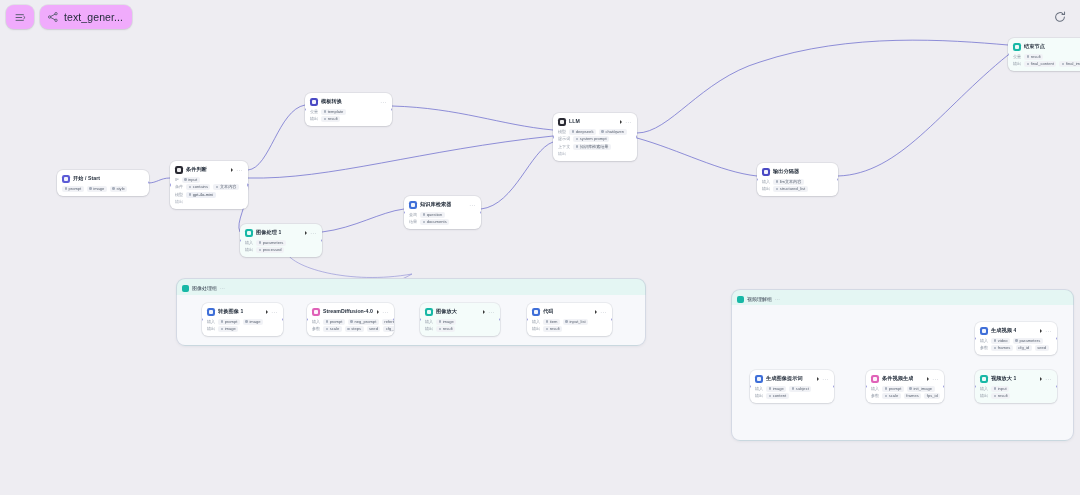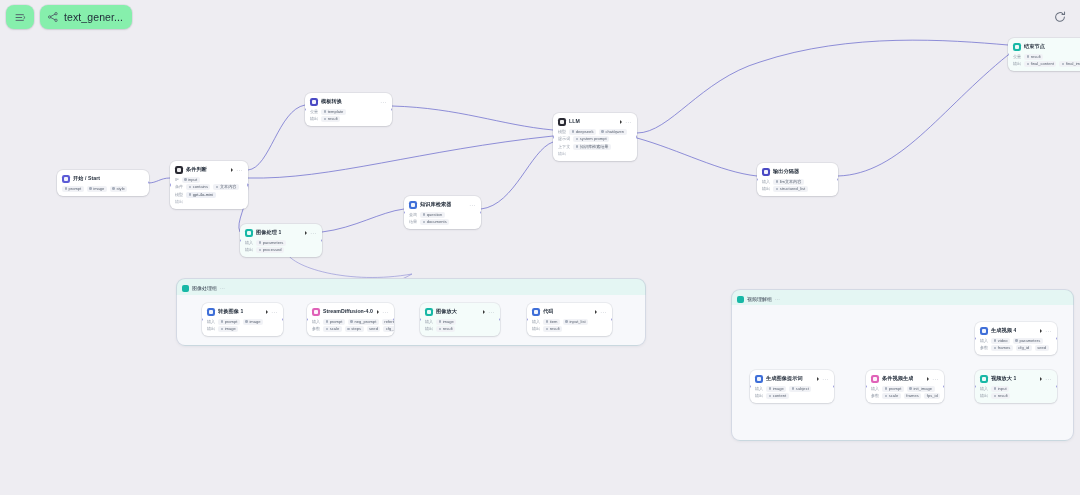--- a/index.html
+++ b/index.html
@@ -16,21 +16,21 @@
 
   
   .topbar {
     position: absolute; top: 0; left: 0;
     width: 1080px; height: 34px;
     z-index: 60;
     pointer-events: none;
   }
   .tb-btn {
     position: absolute;
-    background: #86efac;
+    background: #f0abfc;
     border-radius: 8px;
     box-shadow: 0 1px 2px rgba(16,24,40,.10), 0 0 0 1px rgba(16,24,40,.05);
     display: flex; align-items: center;
     pointer-events: auto;
   }
   .tb-menu { left: 6px; top: 5px; width: 28px; height: 24px; justify-content: center; }
   .tb-title { left: 40px; top: 5px; height: 24px; padding: 0 9px 0 7px; gap: 5px; }
   .tb-title .ttl {
     font-size: 10.5px; color: #1f2937; letter-spacing: .1px;
     white-space: nowrap;

